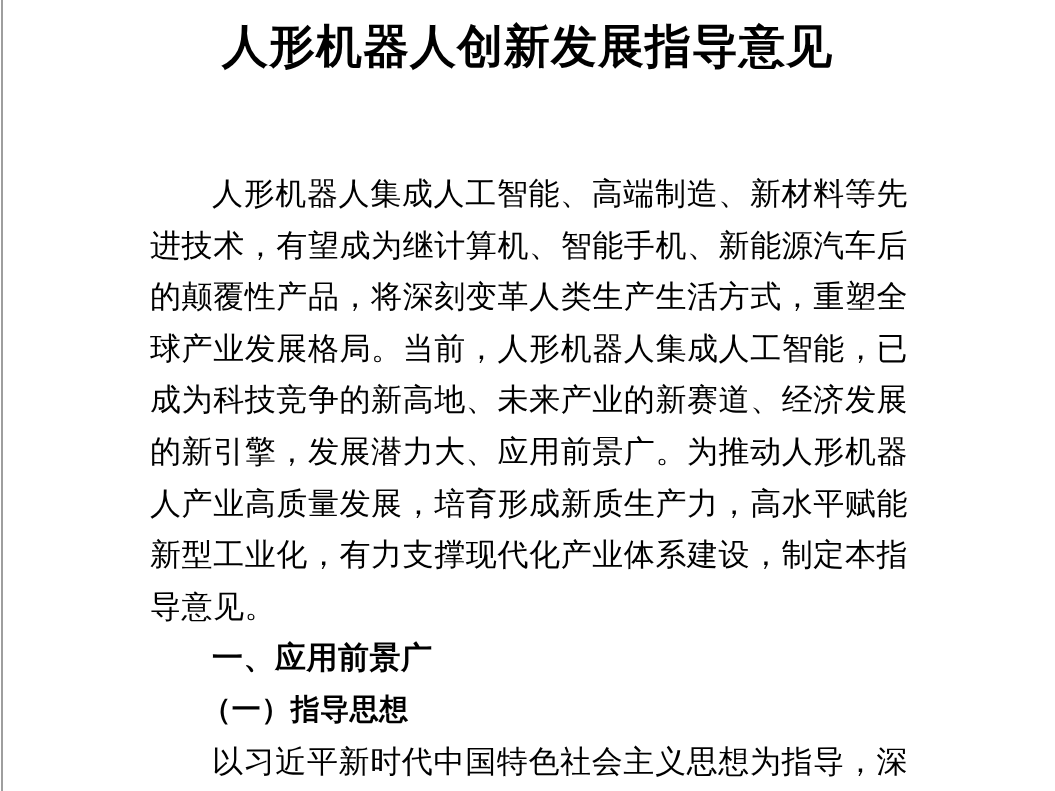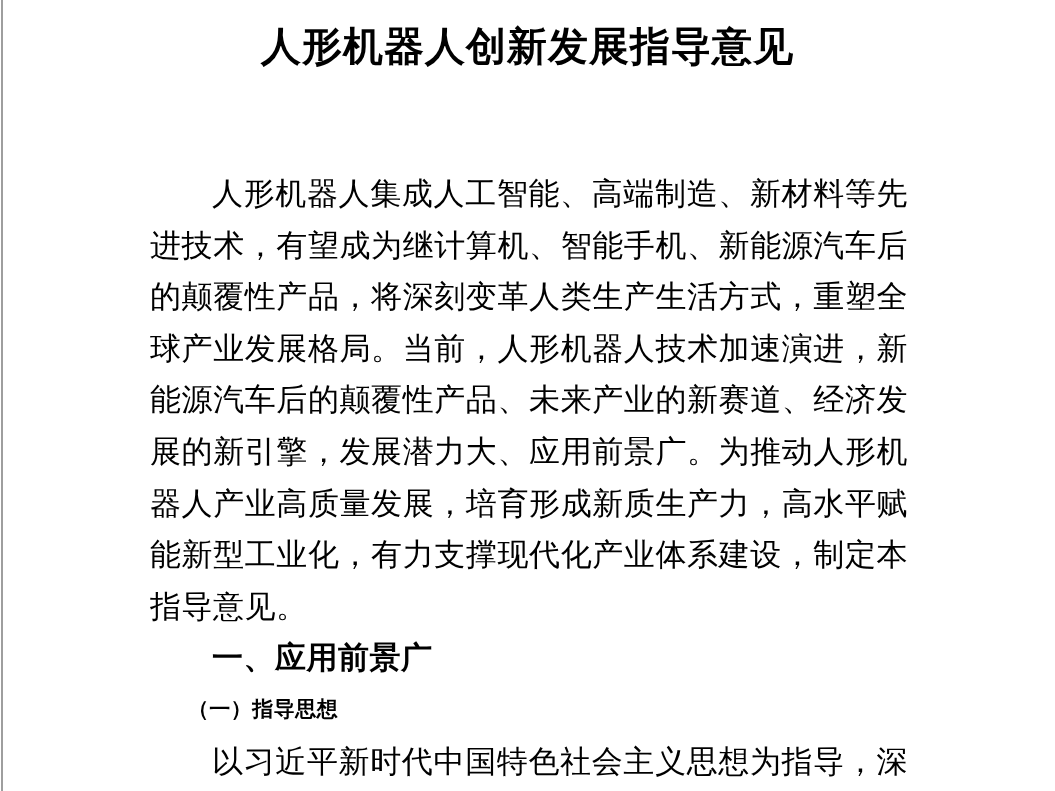--- a/index.html
+++ b/index.html
@@ -26,21 +26,21 @@
     left: 1px;
     top: 0;
     width: 2px;
     height: 791px;
     background: #9e9e9e;
   }
   .doc-title {
     margin: 0;
     padding-top: 27px;
     text-align: center;
-    font-size: 40px;
+    font-size: 46px;
     line-height: 40px;
     font-weight: bold;
     font-family: "Liberation Serif", serif;
     letter-spacing: 1px;
   }
   .content {
     position: absolute;
     left: 150px;
     top: 168px;
     width: 758px;
@@ -60,39 +60,39 @@
     font-size: 31px;
     line-height: 51.6px;
     font-weight: bold;
     text-indent: 2em;
     text-align: left;
     font-family: "Liberation Sans", sans-serif;
     letter-spacing: 0.5px;
   }
   .heading-2 {
     margin: 0;
-    font-size: 21px;
+    font-size: 29px;
     line-height: 51.6px;
     font-weight: bold;
     text-indent: 1.8em;
     text-align: left;
     font-family: "Liberation Serif", serif;
     letter-spacing: 0.5px;
   }
 </style>
 </head>
 <body>
 
 <div class="page">
   <div class="page-edge"></div>
 
   <h1 class="doc-title">人形机器人创新发展指导意见</h1>
 
   <div class="content">
-    <p class="body-para">人形机器人集成人工智能、高端制造、新材料等先进技术，有望成为继计算机、智能手机、新能源汽车后的颠覆性产品，将深刻变革人类生产生活方式，重塑全球产业发展格局。当前，人形机器人技术加速演进，新能源汽车后的颠覆性产品、未来产业的新赛道、经济发展的新引擎，发展潜力大、应用前景广。为推动人形机器人产业高质量发展，培育形成新质生产力，高水平赋能新型工业化，有力支撑现代化产业体系建设，制定本指导意见。</p>
+    <p class="body-para">人形机器人集成人工智能、高端制造、新材料等先进技术，有望成为继计算机、智能手机、新能源汽车后的颠覆性产品，将深刻变革人类生产生活方式，重塑全球产业发展格局。当前，人形机器人集成人工智能，已成为科技竞争的新高地、未来产业的新赛道、经济发展的新引擎，发展潜力大、应用前景广。为推动人形机器人产业高质量发展，培育形成新质生产力，高水平赋能新型工业化，有力支撑现代化产业体系建设，制定本指导意见。</p>
 
     <h2 class="heading-1">一、应用前景广</h2>
 
     <h3 class="heading-2">（一）指导思想</h3>
 
     <p class="body-para">以习近平新时代中国特色社会主义思想为指导，深入贯彻落实党的二十大精神，完整、准确、全面贯彻新发展理念，</p>
   </div>
 </div>
 
 </body></html>

